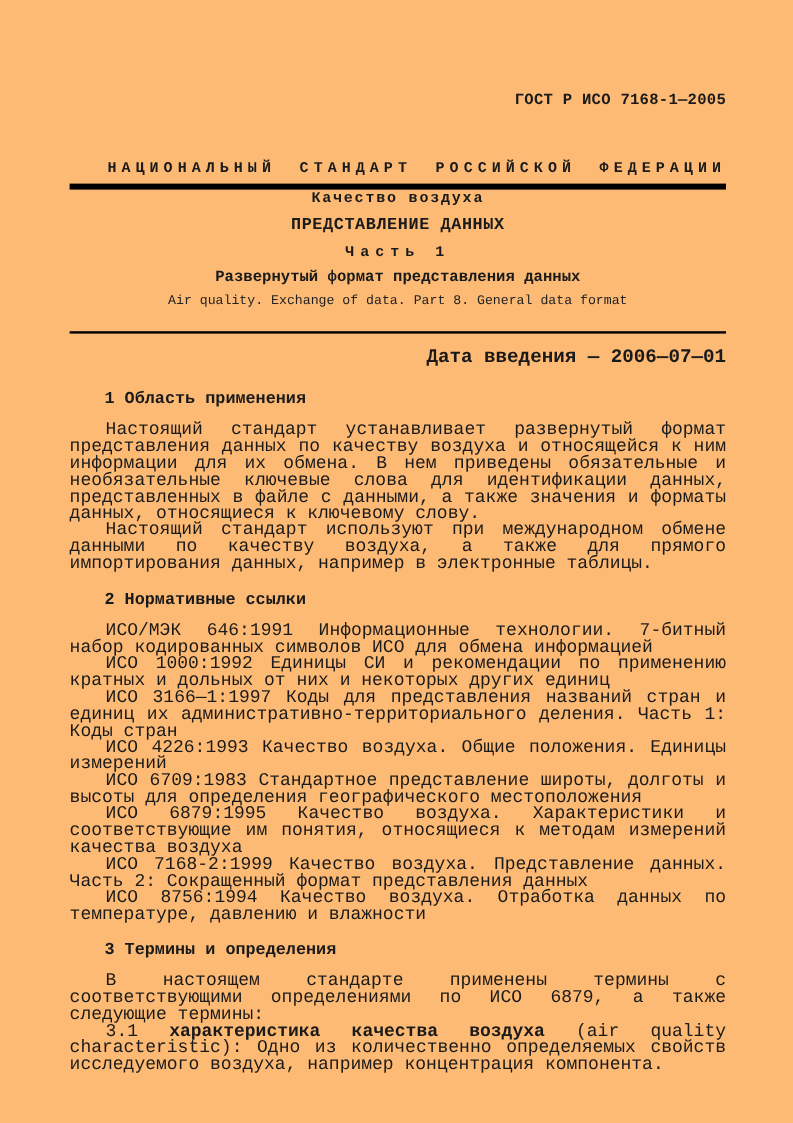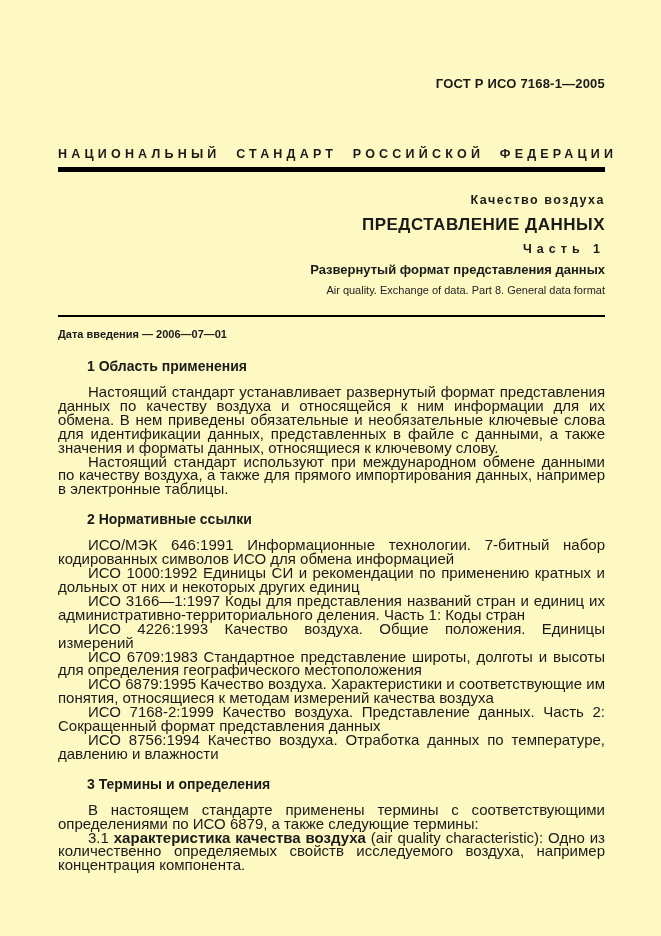--- a/index.html
+++ b/index.html
@@ -1,60 +1,60 @@
 <!DOCTYPE html>
 <html lang="ru"><head>
 <meta charset="utf-8">
 <style>
   html, body { margin: 0; padding: 0; background: #ffffff; }
   .page {
     position: relative;
     width: 661px;
     height: 936px;
-    background: #fef9c3;
-    font-family: Liberation Sans, sans-serif;
+    background: #fdba74;
+    font-family: Liberation Mono, monospace;
     color: #1a1a1a;
     box-sizing: border-box;
     overflow: hidden;
   }
   .content {
     position: absolute;
     left: 58px;
     right: 56px;
     top: 0;
   }
   .doc-code {
     margin-top: 76px;
     text-align: right;
     font-weight: bold;
     font-size: 13px;
     letter-spacing: 0.2px;
   }
   .banner {
-    margin-top: 56px;
-    text-align: left;
+    margin-top: 42px;
+    text-align: right;
     font-weight: bold;
     font-size: 12.5px;
     letter-spacing: 4.2px;
     word-spacing: 8px;
     white-space: nowrap;
   }
   .bar-thick { margin-top: 6px; height: 5px; background: #000; }
-  .title-block { margin-top: 21px; text-align: right; }
+  .title-block { text-align: center; }
   .title-subject  { font-weight: bold; font-size: 12.5px; letter-spacing: 1.5px; margin-bottom: 8px; }
-  .title-main     { font-weight: bold; font-size: 17px;  letter-spacing: 0.5px; margin-bottom: 7px; }
+  .title-main     { font-weight: bold; font-size: 14px;  letter-spacing: 0.5px; margin-bottom: 7px; }
   .title-part     { font-weight: bold; font-size: 12.5px; letter-spacing: 5px;  margin-bottom: 6px; }
   .title-subtitle { font-weight: bold; font-size: 13px;  margin-bottom: 7px; }
   .title-en       { font-size: 11px; color: #222; }
   .rule-medium { margin-top: 19px; height: 2px; background: #000; }
   .date-line {
     margin-top: 11px;
-    text-align: left;
+    text-align: right;
     font-weight: bold;
-    font-size: 11px;
+    font-size: 16px;
   }
   .sections { margin-top: 18px; }
   .sec-heading {
     font-weight: bold;
     font-size: 14px;
     padding-left: 29px;
     margin-top: 15px;
     margin-bottom: 11px;
   }
   .sec-heading:first-child { margin-top: 17px; }

